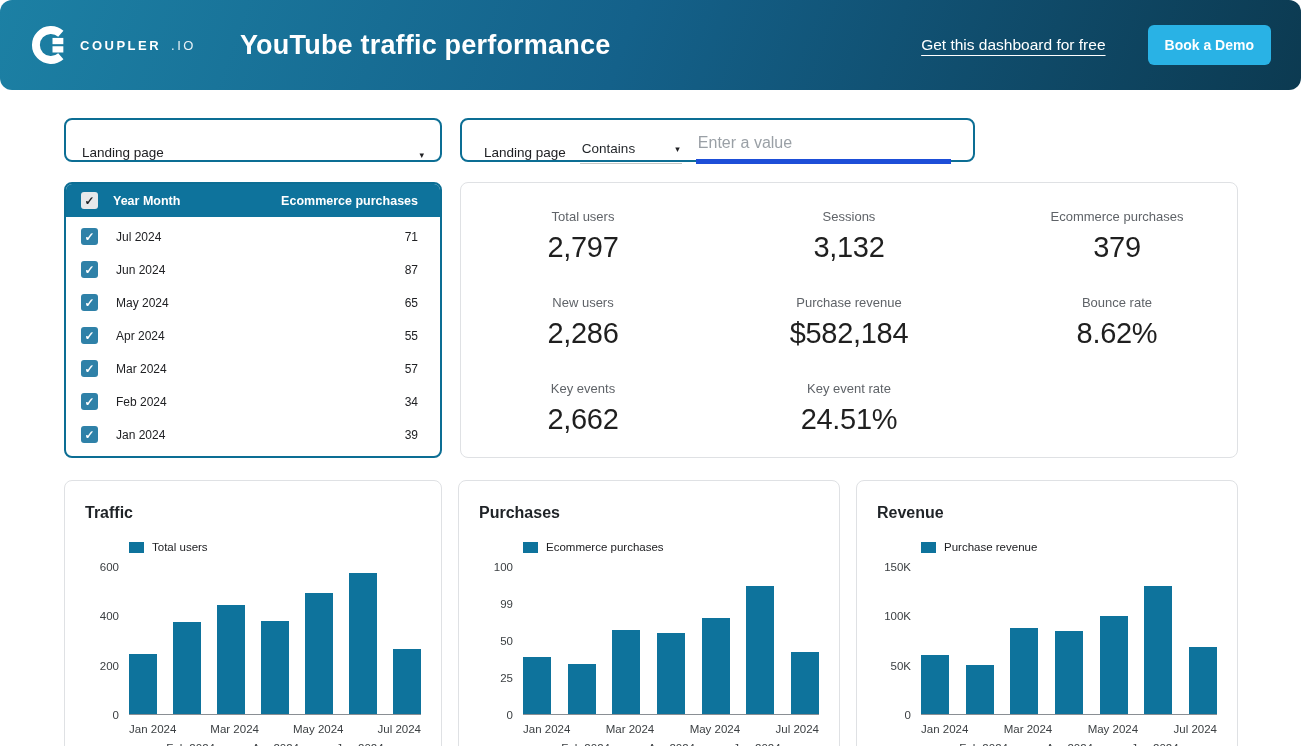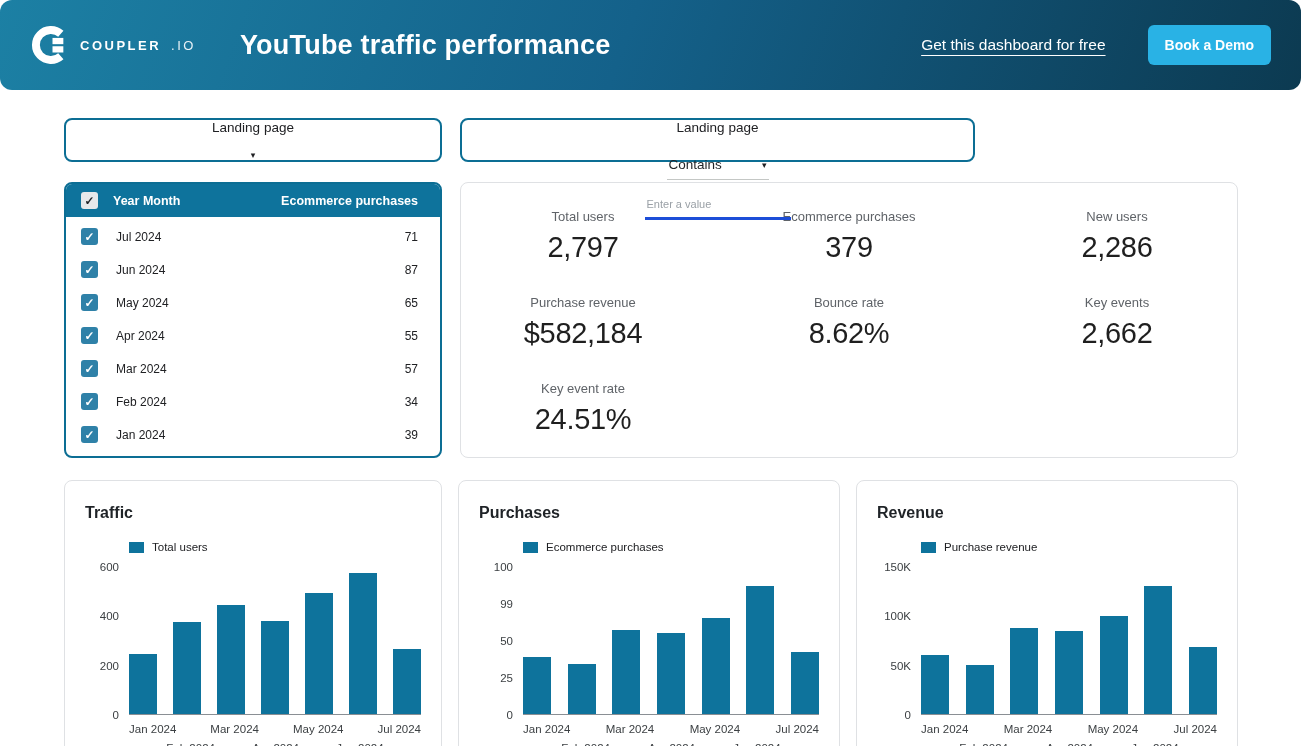--- a/index.html
+++ b/index.html
@@ -24,31 +24,31 @@
   .page-title{color:#fff;font-size:27px;font-weight:700;margin-left:44px;letter-spacing:.2px;}
   .header-right{margin-left:auto;display:flex;align-items:center;gap:42px;}
   .free-link{color:#fff;font-size:15.5px;font-weight:500;text-decoration:underline;
     text-underline-offset:5px;text-decoration-thickness:1px;cursor:pointer;}
   .cta-btn{background:var(--cta-blue);color:#fff;border:none;border-radius:6px;
     font-family:inherit;font-size:14px;font-weight:700;padding:12px 17px;cursor:pointer;}
   
   .main{padding:28px 63px 0 64px;}
   .filters-row{display:flex;gap:18px;}
   .filter-card{height:44px;border:2px solid var(--filter-border);border-radius:8px;
-    display:flex;align-items:center;background:#fff;flex-direction:column;}
+    display:flex;align-items:flex-end;background:#fff;}
   .select-filter{width:378px;justify-content:space-between;padding:0 16px;cursor:pointer;}
   .select-filter .f-label{font-size:13.5px;color:#202124;}
   .caret{font-size:9px;color:#202124;}
   .condition-filter{width:515px;padding:0 22px;gap:14px;}
   .condition-filter .f-label{font-size:13.5px;color:#202124;white-space:nowrap;}
   .operator{display:flex;align-items:center;justify-content:space-between;width:102px;
     border-bottom:1px solid #c4c7c5;padding:4px 2px 7px 2px;position:relative;top:4px;
     font-size:13.5px;cursor:pointer;}
-  .filter-input{flex:1;border:none;outline:none;border-bottom:3px solid #1d4ed8;
-    font-family:inherit;font-size:11px;color:#6d28d9;padding:4px 2px 7px 2px;
+  .filter-input{flex:1;border:none;outline:none;border-bottom:5px solid #1d4ed8;
+    font-family:inherit;font-size:16px;color:#6d28d9;padding:4px 2px 7px 2px;
     position:relative;top:4px;background:transparent;}
   .filter-input::placeholder{color:#9aa0a6;}
   
   .row2{display:grid;grid-template-columns:378px 778px;gap:18px;margin-top:20px;}
   .table-card{border:2px solid var(--filter-border);border-radius:8px;overflow:hidden;
     background:#fff;height:276px;}
   .table-header{background:var(--accent);height:33px;display:flex;align-items:center;
     padding:0 22px 0 15px;gap:15px;}
   .th-label{color:#fff;font-size:12.5px;font-weight:700;}
   .th-value{color:#fff;font-size:12.5px;font-weight:700;margin-left:auto;}
@@ -170,20 +170,24 @@
         </div>
       </div>
     </section>
 
     <section class="kpi-card">
       <div class="kpi">
         <div class="kpi-label">Total users</div>
         <div class="kpi-value">2,797</div>
       </div>
       <div class="kpi">
+        <div class="kpi-label">Sessions</div>
+        <div class="kpi-value">3,132</div>
+      </div>
+      <div class="kpi">
         <div class="kpi-label">Ecommerce purchases</div>
         <div class="kpi-value">379</div>
       </div>
       <div class="kpi">
         <div class="kpi-label">New users</div>
         <div class="kpi-value">2,286</div>
       </div>
       <div class="kpi">
         <div class="kpi-label">Purchase revenue</div>
         <div class="kpi-value">$582,184</div>

